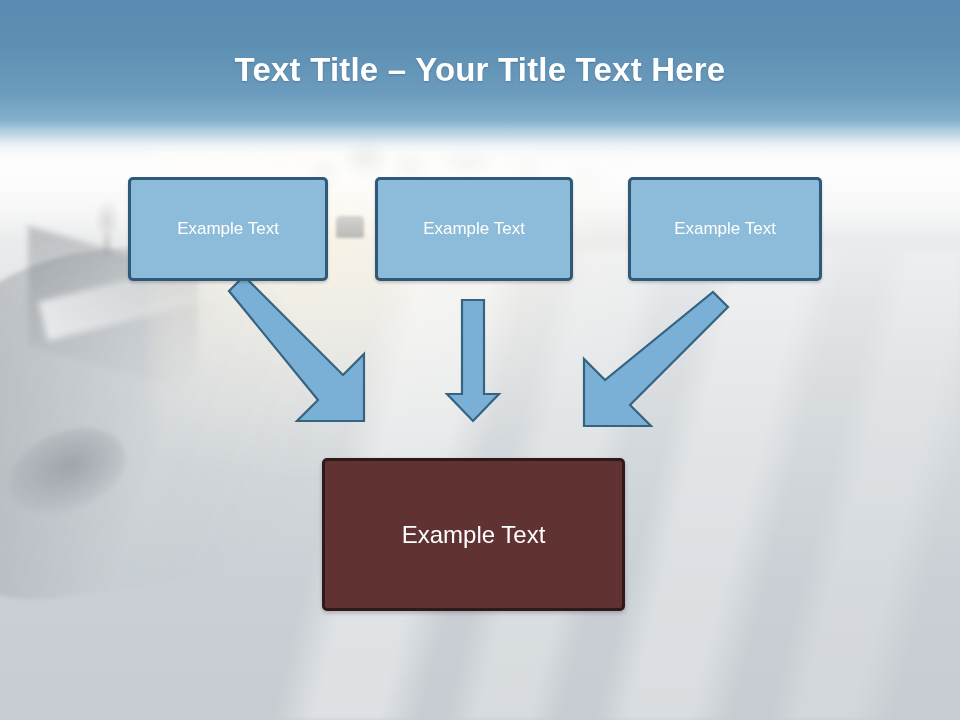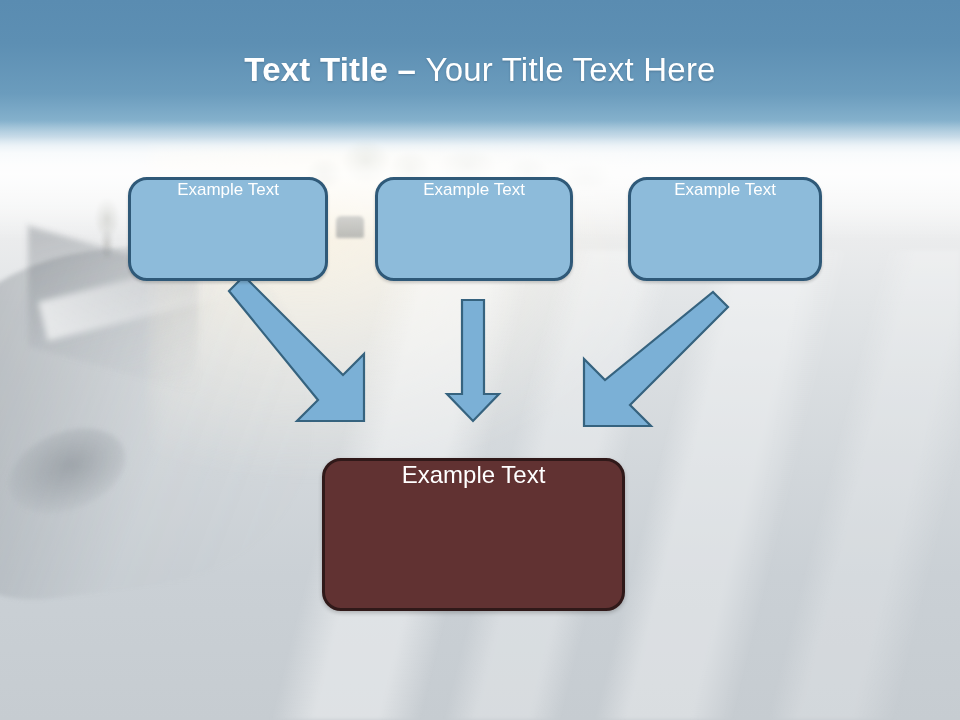--- a/index.html
+++ b/index.html
@@ -178,28 +178,29 @@
     top: 50px;
     text-align: center;
     color: #ffffff;
     font-size: 33px;
     line-height: 40px;
     letter-spacing: 0.2px;
     white-space: nowrap;
     text-shadow: 0 1px 2px rgba(40,70,95,0.35);
   }
   .title .strong { font-weight: bold; }
-  .title .light  { font-weight: normal; margin-top: 48px; }
+  .title .light  { font-weight: bold; margin-top: 48px; }
 
   
   .node {
     position: absolute;
     box-sizing: border-box;
-    border-radius: 19px;
+    border-radius: 5px;
     display: flex;
+    align-items: center;
     justify-content: center;
     color: #ffffff;
     text-align: center;
   }
 
   .node.top {
     background: #8dbbda;
     border: 3px solid #2f5978;
     font-size: 17px;
     box-shadow: 0 2px 3px rgba(0,0,0,0.18);

